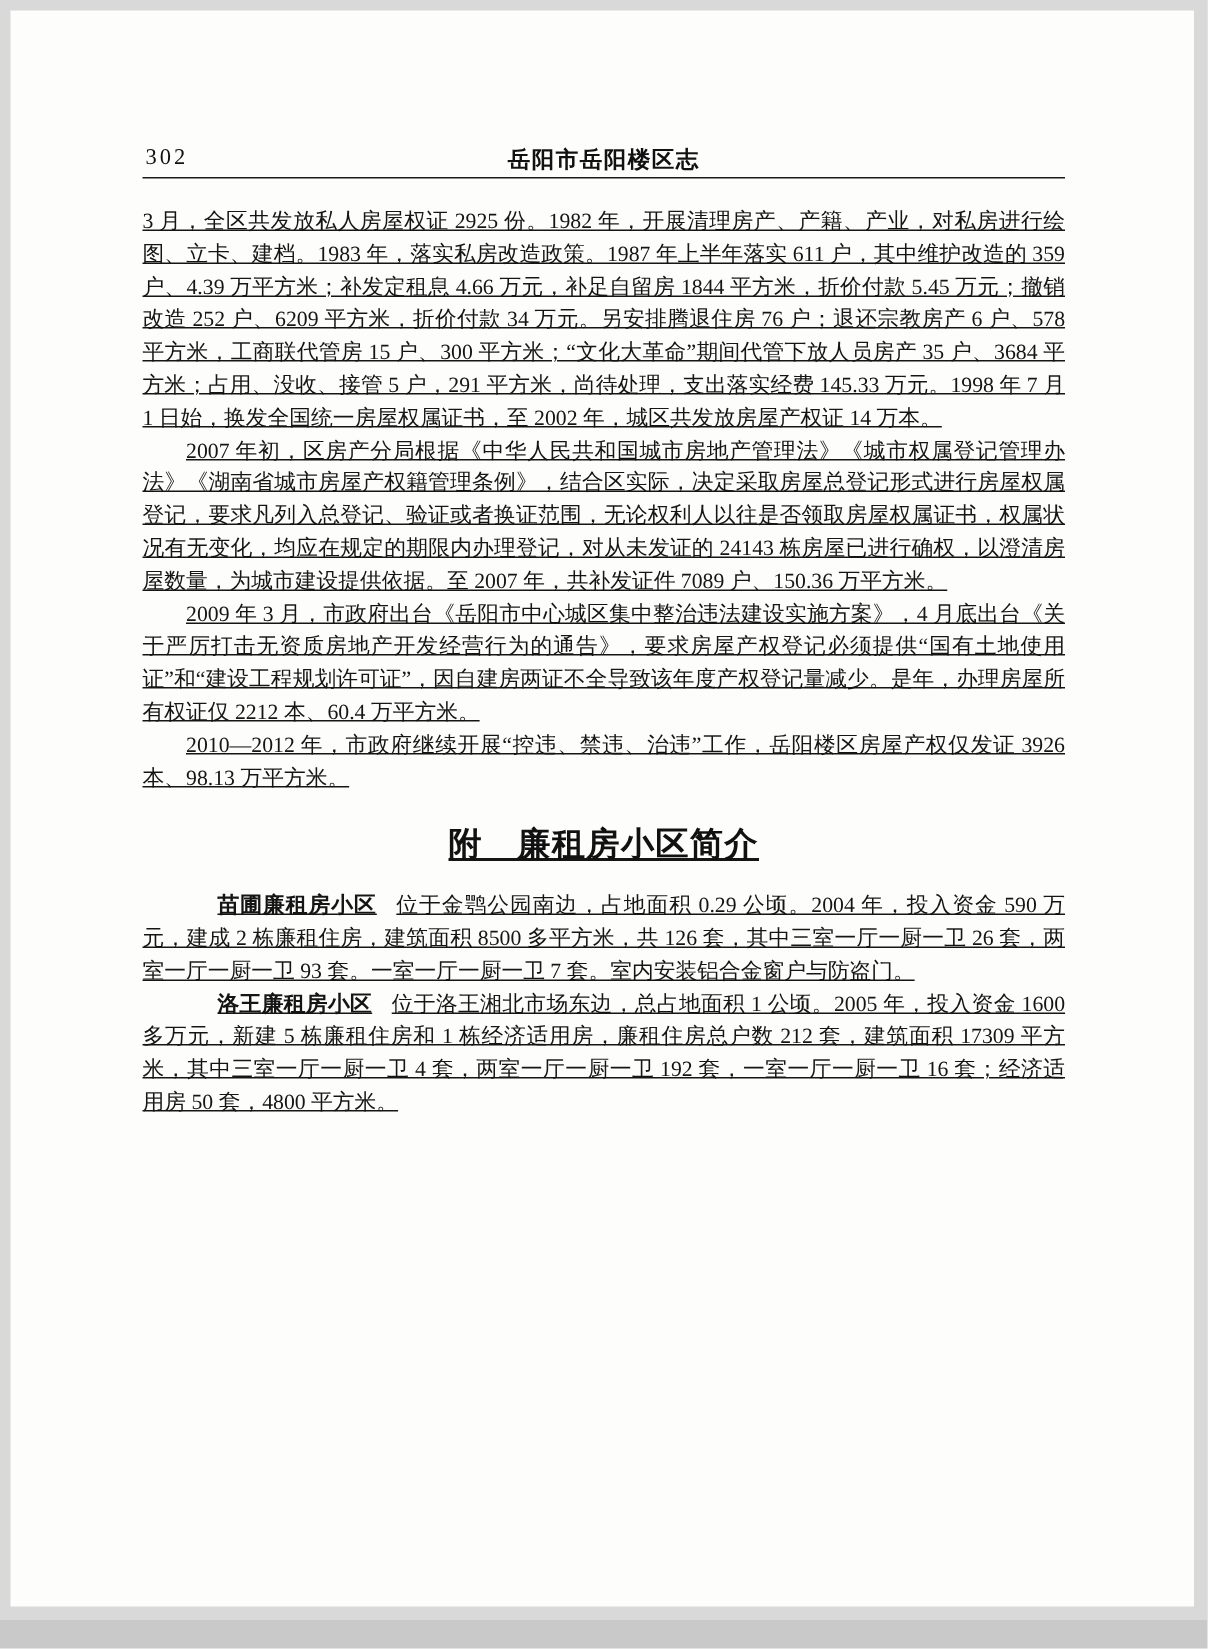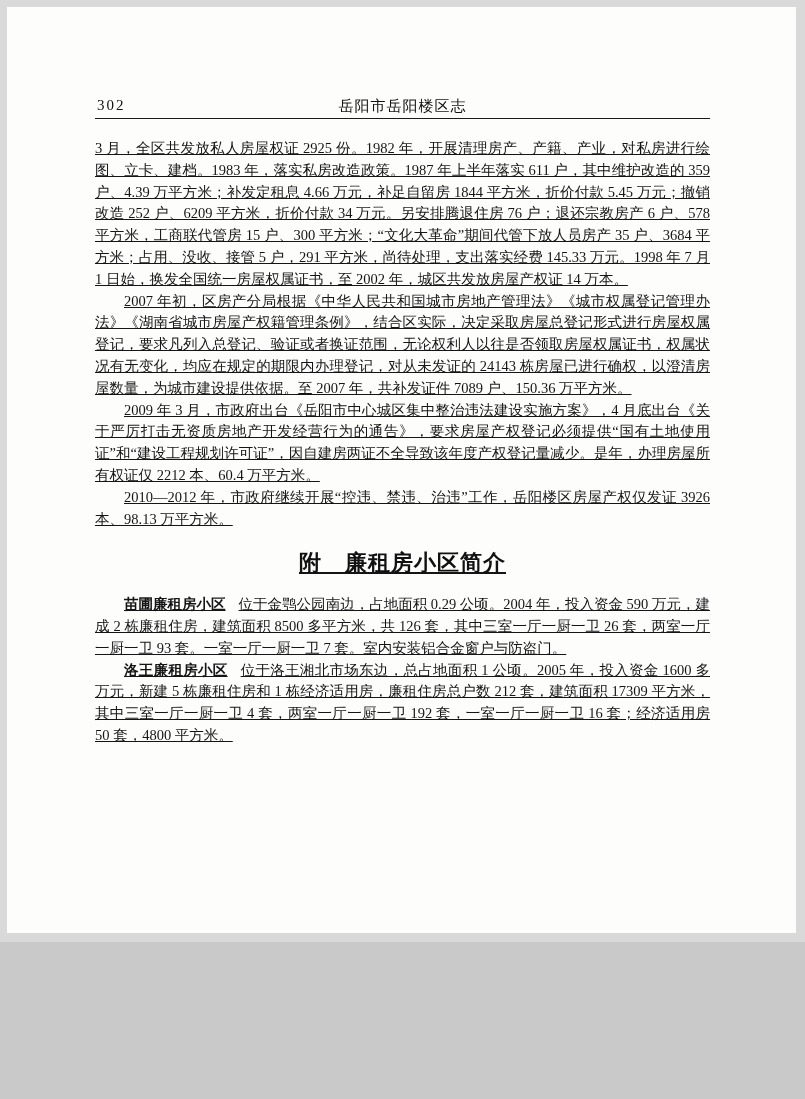--- a/index.html
+++ b/index.html
@@ -3,21 +3,21 @@
 <meta charset="utf-8">
 <style>
   * { box-sizing: border-box; }
   html, body { margin: 0; padding: 0; }
   body {
     background: #c9c9c9;
     font-family: "Liberation Serif", "DejaVu Serif", serif;
   }
   .scan-frame {
     width: 805px;
-    height: 942px;
+    height: 1080px;
     background: #d9d9d9;
     padding: 7px 9px 9px 7px;
     margin: 0 auto;
   }
   .page {
     width: 100%;
     height: 100%;
     background: #fdfdfc;
     position: relative;
     overflow: hidden;
@@ -38,21 +38,21 @@
     position: absolute;
     left: 2px;
     top: 0;
     font-size: 15px;
     letter-spacing: 2px;
     color: #111;
   }
   .book-title {
     display: block;
     text-align: center;
-    font-weight: normal;
+    font-weight: bold;
     font-size: 15px;
     color: #111;
     letter-spacing: 1px;
   }
   .body-text {
     margin-top: 19px;
     font-size: 14.5px;
     line-height: 21.8px;
     text-align: justify;
     color: #151515;
@@ -69,20 +69,21 @@
     text-align: center;
     font-weight: bold;
     font-size: 22px;
     color: #111;
     margin: 22px 0 20px 0;
     letter-spacing: 1px;
   }
   .entry-name {
     font-weight: bold;
     margin-right: 0.9em;
+    margin-left: 21px;
   }
 </style>
 </head>
 <body>
 
 <div class="scan-frame">
   <div class="page">
     <div class="inner">
 
       <div class="header">

